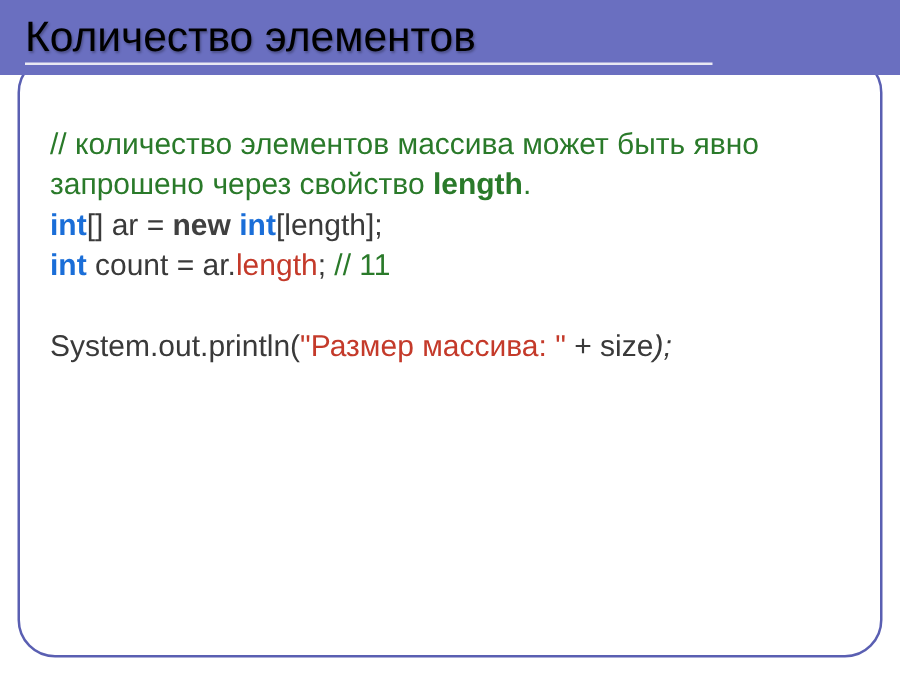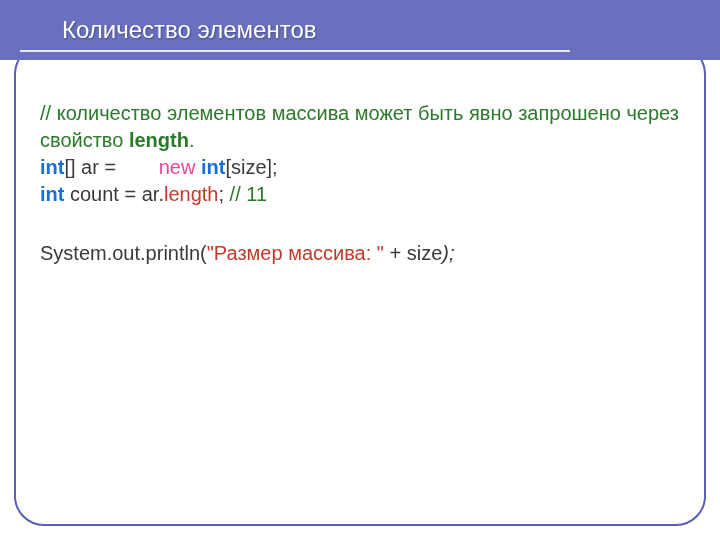--- a/index.html
+++ b/index.html
@@ -24,48 +24,47 @@
     top: 0;
     left: 0;
     right: 0;
     height: 60px;
     background: #6a6fc0;
     display: flex;
     align-items: center;
     padding-left: 20px;
   }
   .title-text {
-    color: #ffffff;
-    font-size: 24px;
+    color: #000000;
+    font-size: 34px;
     font-weight: 400;
     text-shadow: 1px 1px 2px rgba(0,0,0,0.3);
     position: relative;
-    margin-left: 42px;
   }
   .title-underline {
     position: absolute;
     left: 20px;
     bottom: 8px;
     width: 550px;
     height: 2px;
     background: #e8e8f2;
   }
   .content {
     position: absolute;
     top: 100px;
     left: 40px;
     right: 40px;
-    font-size: 20px;
+    font-size: 24px;
     line-height: 1.35;
     color: #3a3a3a;
   }
   .line { margin-bottom: 0px; }
   .comment { color: #2a7a2a; }
   .keyword { color: #1a6ed8; font-weight: bold; }
-  .kw-new { color: #ec4899; font-weight: normal; margin-left: 37px; }
+  .kw-new { color: #404040; font-weight: bold; }
   .kw-int2 { color: #1a6ed8; font-weight: bold; }
   .strong-green { color: #2a7a2a; font-weight: bold; }
   .len { color: #c43a2a; }
   .str { color: #c43a2a; }
   .italic { font-style: italic; }
   .gap { height: 32px; }
 </style>
 </head>
 <body>
 
@@ -74,21 +73,21 @@
 <div class="title-bar">
   <div class="title-text">Количество элементов</div>
   <div class="title-underline"></div>
 </div>
 
 <div class="content">
   <div class="line">
     <span class="comment">// количество элементов массива может быть явно запрошено через свойство </span><span class="strong-green">length</span><span class="comment">.</span>
   </div>
   <div class="line">
-    <span class="keyword">int</span><span>[] ar = </span><span class="kw-new">new </span><span class="kw-int2">int</span><span>[size];</span>
+    <span class="keyword">int</span><span>[] ar = </span><span class="kw-new">new </span><span class="kw-int2">int</span><span>[length];</span>
   </div>
   <div class="line">
     <span class="keyword">int</span><span> count = ar.</span><span class="len">length</span><span>; </span><span class="comment">// 11</span>
   </div>
   <div class="gap"></div>
   <div class="line">
     <span>System.out.println(</span><span class="str">"Размер массива: "</span><span> + size</span><span class="italic">);</span>
   </div>
 </div>
 

